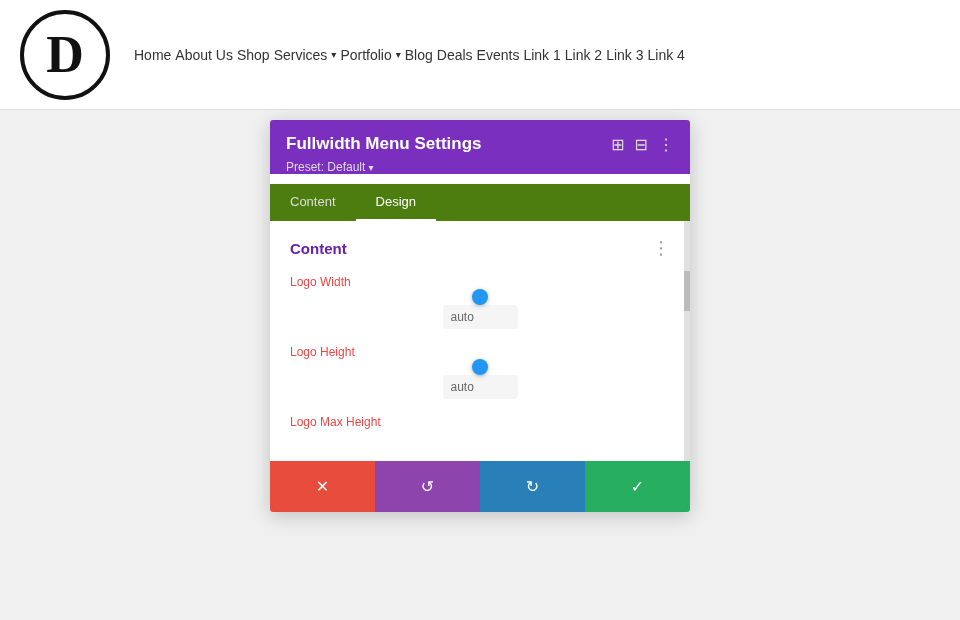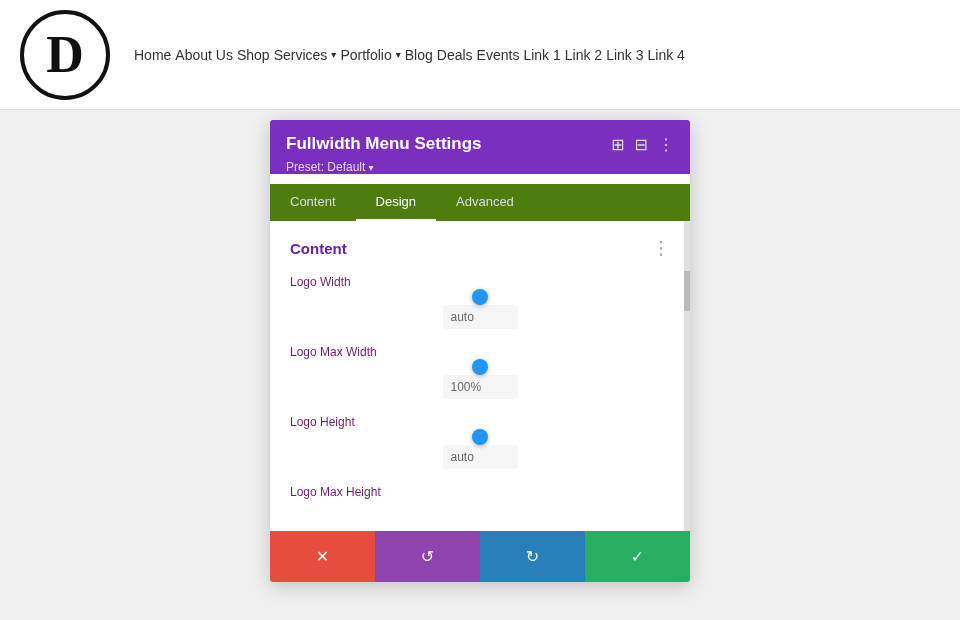--- a/index.html
+++ b/index.html
@@ -163,21 +163,21 @@
       font-size: 18px;
       cursor: pointer;
     }
 
     
     .setting-row {
       margin-bottom: 16px;
     }
     .setting-label {
       font-size: 12px;
-      color: #701a75;
+      color: #ef4444;
       margin-bottom: 6px;
       font-weight: 500;
     }
     .setting-control {
       display: flex;
       align-items: center;
       gap: 10px;
       flex-direction: column;
     }
     .slider-track {
@@ -289,51 +289,40 @@
         </div>
       </div>
       <div class="preset-row">
         <span>Preset: Default</span>
       </div>
     </div>
 
     <div class="panel-tabs">
       <div class="panel-tab">Content</div>
       <div class="panel-tab active">Design</div>
-      <div class="panel-tab">Advanced</div>
     </div>
 
     <div class="panel-body" style="position:relative;">
 
       <div class="section-header">
         <span class="section-title">Content</span>
         <span class="section-menu">⋮</span>
       </div>
 
       <div class="setting-row">
         <div class="setting-label">Logo Width</div>
         <div class="setting-control">
           <div class="slider-track">
             <div class="slider-fill" style="width: 85%;"></div>
             <div class="slider-thumb" style="left: 85%;"></div>
           </div>
           <input class="setting-value" value="auto" readonly="" style="">
         </div>
       </div>
 
-      <div class="setting-row">
-        <div class="setting-label">Logo Max Width</div>
-        <div class="setting-control">
-          <div class="slider-track">
-            <div class="slider-fill" style="width: 82%;"></div>
-            <div class="slider-thumb" style="left: 82%;"></div>
-          </div>
-          <input class="setting-value" value="100%" readonly="" style="">
-        </div>
-      </div>
 
       <div class="setting-row">
         <div class="setting-label">Logo Height</div>
         <div class="setting-control">
           <div class="slider-track">
             <div class="slider-fill" style="width: 85%;"></div>
             <div class="slider-thumb" style="left: 85%;"></div>
           </div>
           <input class="setting-value" value="auto" readonly="" style="">
         </div>

